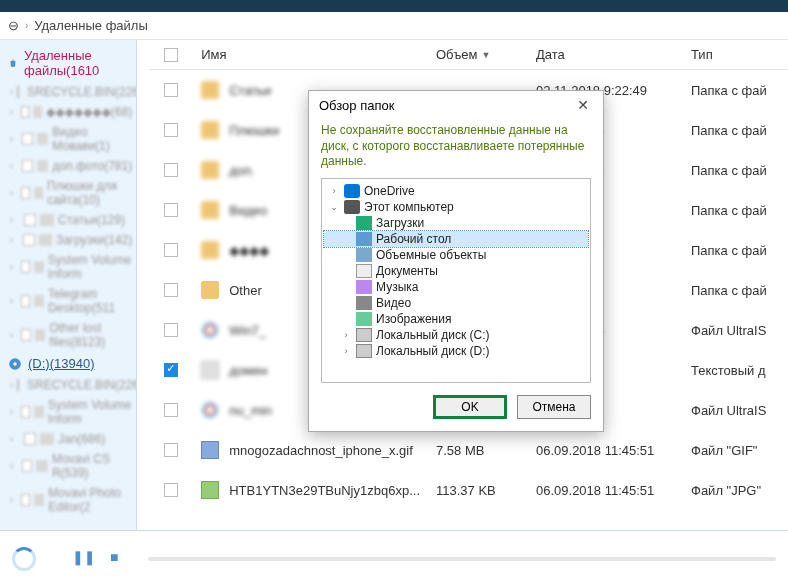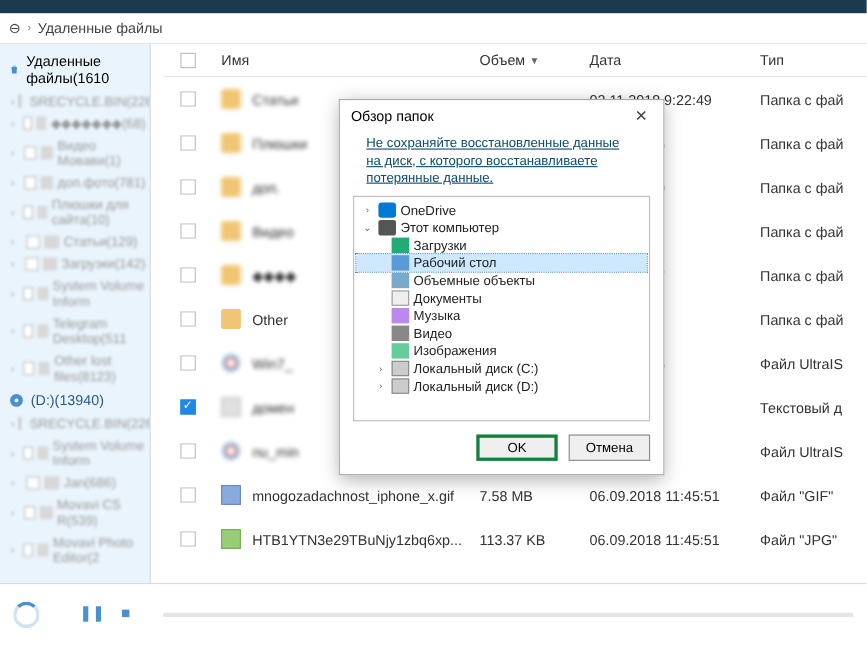--- a/index.html
+++ b/index.html
@@ -6,27 +6,27 @@
 body { width: 788px; height: 586px; overflow: hidden; background: #fff; position: relative; }
 
 .top-bar { height: 12px; background: #1a3a52; }
 
 .breadcrumb { height: 28px; display: flex; align-items: center; padding: 0 8px; gap: 6px; font-size: 13px; color: #444; border-bottom: 1px solid #e5e5e5; }
 .breadcrumb .chev { color: #888; font-size: 10px; }
 
 .main { display: flex; height: 490px; }
 
 .sidebar { width: 208px; background: #eaf4fd; border-right: 1px solid #d0dce8; overflow: hidden; padding-top: 4px; }
-.sidebar-header { display: flex; align-items: center; gap: 6px; padding: 4px 8px; font-size: 13px; color: #000000; }
+.sidebar-header { display: flex; align-items: center; gap: 6px; padding: 4px 8px; font-size: 13px; color: #be185d; }
 .sidebar-header .trash-icon { width: 14px; height: 14px; }
 .sidebar-item { display: flex; align-items: center; gap: 4px; padding: 3px 4px 3px 10px; font-size: 12px; color: #999; filter: blur(1.5px); }
 .sidebar-item .chev { font-size: 9px; color: #888; width: 10px; }
 .sidebar-item .cb { width: 12px; height: 12px; border: 1px solid #bbb; background: #fff; }
 .sidebar-item .folder-ico { width: 14px; height: 12px; background: #d8d8d8; border-radius: 1px; }
-.sidebar-d { display: flex; align-items: center; gap: 6px; padding: 4px 8px; font-size: 13px; color: #2a5a8a; filter: none; }
+.sidebar-d { display: flex; align-items: center; gap: 6px; padding: 4px 8px; font-size: 13px; color: #2a5a8a; filter: none; text-decoration: underline; }
 
 .content { flex: 1; display: flex; flex-direction: column; padding-left: 12px; }
 
 .col-header { display: flex; align-items: center; height: 30px; border-bottom: 1px solid #e5e5e5; font-size: 13px; color: #333; }
 .col-header > div { padding: 0 8px; }
 .col-cb { width: 44px; display:flex; align-items:center; justify-content:center;}
 .col-name { flex: 1; }
 .col-vol { width: 100px; display:flex; align-items:center; gap:4px;}
 .col-date { width: 155px; }
 .col-type { width: 105px; }
@@ -48,21 +48,21 @@
 
 .status-bar { height: 56px; border-top: 1px solid #d0dce8; display:flex; align-items:center; padding: 0 12px; font-size: 12px; color: #555; gap: 18px;}
 .status-bar .spinner { width: 24px; height: 24px; border: 3px solid #cfe3f5; border-top-color:#4a90d0; border-radius:50%;}
 .status-bar .status-text { line-height:1.4;}
 .status-bar .ctrl-btn { width:20px; height:20px; color:#4a90d0; font-size:14px; cursor:pointer;}
 .status-bar .slider { flex:1; height:4px; background:#e5e5e5; border-radius:2px;}
 
 .dialog-overlay { position: absolute; left: 308px; top: 90px; width: 296px; background: #fff; border: 1px solid #aaa; box-shadow: 0 4px 16px rgba(0,0,0,0.3); z-index: 100; }
 .dialog-title { display:flex; align-items:center; justify-content:space-between; padding: 6px 10px; font-size: 13px; }
 .dialog-close { font-size: 14px; cursor:pointer; color:#444; width:20px; text-align:center;}
-.dialog-msg { padding: 4px 24px 8px; font-size: 12px; color: #0c4a6e; line-height:1.3;text-decoration:underline;}
+.dialog-msg { padding: 4px 12px 8px; font-size: 12px; color: #4d7c0f; line-height:1.3;}
 .tree { border: 1px solid #bbb; margin: 0 12px; height: 205px; overflow:auto; padding: 4px 2px; background:#fff;}
 .tree-item { display:flex; align-items:center; gap:4px; padding: 1px 4px; font-size: 12px; color:#222;}
 .tree-item.sel { background:#cde8ff; outline:1px dotted #4a90d0;}
 .tree-item .chev { font-size: 9px; color:#666; width:12px; text-align:center;}
 .tree-item .ico { width:16px; height:14px; display:inline-block;}
 .tree-item .ico.cloud { background:#0078d4; border-radius:3px;}
 .tree-item .ico.pc { background:#555; border-radius:2px;}
 .tree-item .ico.dl { background:#2a7; color:#fff; font-size:10px; text-align:center;}
 .tree-item .ico.desk { background:#5a9bd5;}
 .tree-item .ico.obj { background:#7ac;}

